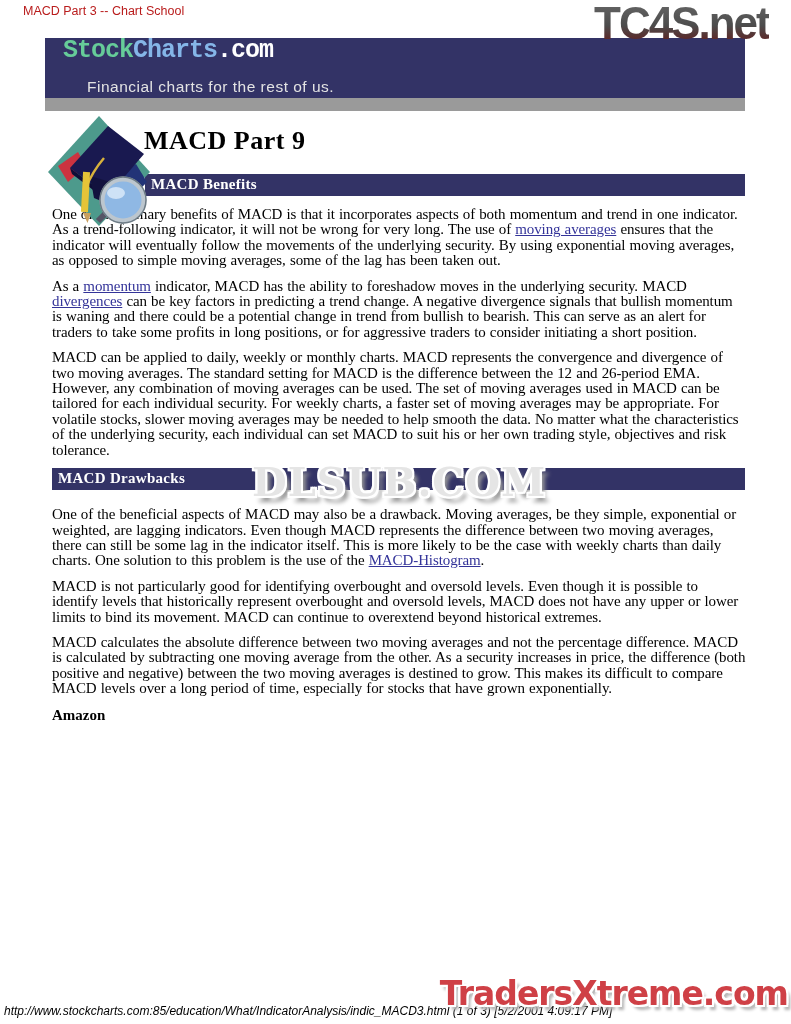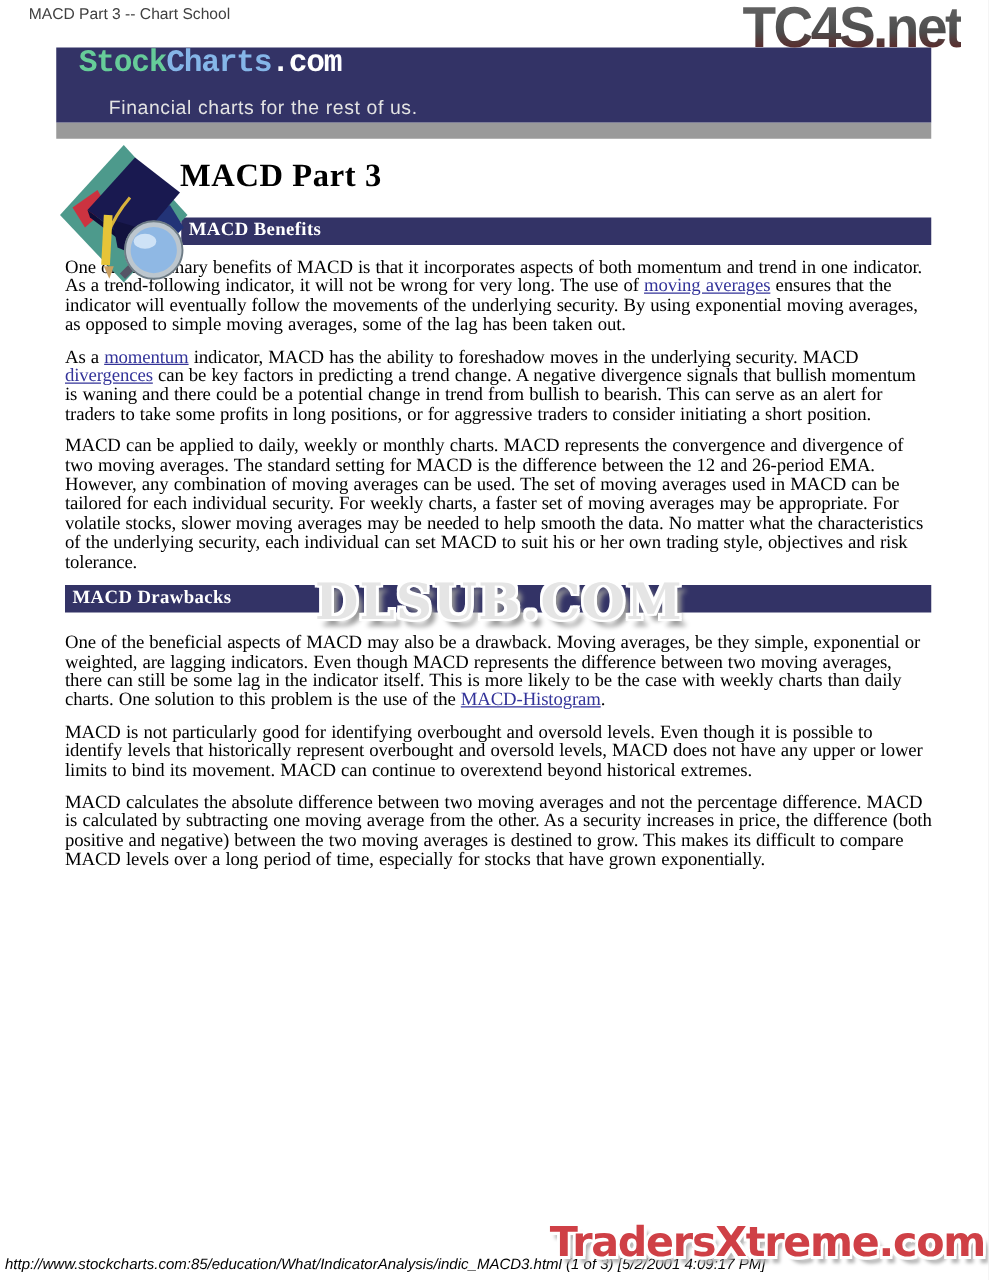--- a/index.html
+++ b/index.html
@@ -6,21 +6,21 @@
   html,body { background:#e8e8e8; }
   #page {
     position:relative; width:791px; height:1024px;
     background:#ffffff; overflow:hidden;
     font-family:"Liberation Serif", serif; color:#000;
     margin:0 auto;
   }
   
   #browser-title {
     position:absolute; left:23px; top:4px;
-    font-family:"Liberation Sans", sans-serif; font-size:12.5px; color:#404040;
+    font-family:"Liberation Sans", sans-serif; font-size:12.5px; color:#b91c1c;
   }
   
   #tc4s {
     position:absolute; left:594px; top:-2px; z-index:6;
     font-family:"Liberation Sans", sans-serif; font-weight:bold;
     font-size:44px; letter-spacing:-2px; transform:scaleY(1.05);
     background:linear-gradient(#606060 20%, #4c4c4c 55%, #5e2424 85%, #6b2020);
     -webkit-background-clip:text; background-clip:text;
     color:#53403c; -webkit-text-fill-color:transparent;
     text-shadow:none;
@@ -128,21 +128,21 @@
       <rect x="37" y="72" width="5" height="9" fill="#d8b23c"></rect>
       <rect x="36" y="58" width="7" height="40" fill="#e6c438" transform="rotate(3 39 78)"></rect>
       <polygon points="37,99 45,99 41.5,109" fill="#caa060"></polygon>
       <line x1="62" y1="97" x2="52" y2="107" stroke="#555566" stroke-width="6"></line>
       <circle cx="77" cy="86" r="21" fill="#8fb8e4" stroke="#bcc6ce" stroke-width="5"></circle>
       <circle cx="77" cy="86" r="23" fill="none" stroke="#6d7b85" stroke-width="1.5"></circle>
       <ellipse cx="70" cy="79" rx="9" ry="6" fill="#d9e9f9" opacity="0.85"></ellipse>
     </svg>
   </div>
 
-  <h1 id="article-title">MACD Part 3</h1>
+  <h1 id="article-title">MACD Part 9</h1>
 
   <div id="benefits-bar" class="section-bar">MACD Benefits</div>
 
   <div id="content">
     <div>
         <p class="para">One of the primary benefits of MACD is that it incorporates aspects of both momentum and trend in one indicator. As a trend-following indicator, it will not be wrong for very long. The use of <a href="#" class="inline-link">moving averages</a> ensures that the indicator will eventually follow the movements of the underlying security. By using exponential moving averages, as opposed to simple moving averages, some of the lag has been taken out.</p>
         <p class="para">As a <a href="#" class="inline-link">momentum</a> indicator, MACD has the ability to foreshadow moves in the underlying security. MACD <a href="#" class="inline-link">divergences</a> can be key factors in predicting a trend change. A negative divergence signals that bullish momentum is waning and there could be a potential change in trend from bullish to bearish. This can serve as an alert for traders to take some profits in long positions, or for aggressive traders to consider initiating a short position.</p>
         <p class="para">MACD can be applied to daily, weekly or monthly charts. MACD represents the convergence and divergence of two moving averages. The standard setting for MACD is the difference between the 12 and 26-period EMA. However, any combination of moving averages can be used. The set of moving averages used in MACD can be tailored for each individual security. For weekly charts, a faster set of moving averages may be appropriate. For volatile stocks, slower moving averages may be needed to help smooth the data. No matter what the characteristics of the underlying security, each individual can set MACD to suit his or her own trading style, objectives and risk tolerance.</p>
       </div>
 
@@ -150,19 +150,20 @@
       <span>MACD Drawbacks</span>
       <span id="dlsub">DLSUB.COM</span>
     </div>
 
     <div>
         <p class="para">One of the beneficial aspects of MACD may also be a drawback. Moving averages, be they simple, exponential or weighted, are lagging indicators. Even though MACD represents the difference between two moving averages, there can still be some lag in the indicator itself. This is more likely to be the case with weekly charts than daily charts. One solution to this problem is the use of the <a href="#" class="inline-link">MACD-Histogram</a>.</p>
         <p class="para">MACD is not particularly good for identifying overbought and oversold levels. Even though it is possible to identify levels that historically represent overbought and oversold levels, MACD does not have any upper or lower limits to bind its movement. MACD can continue to overextend beyond historical extremes.</p>
         <p class="para">MACD calculates the absolute difference between two moving averages and not the percentage difference. MACD is calculated by subtracting one moving average from the other. As a security increases in price, the difference (both positive and negative) between the two moving averages is destined to grow. This makes its difficult to compare MACD levels over a long period of time, especially for stocks that have grown exponentially.</p>
       </div>
 
+    <div id="closing-label">Amazon</div>
   </div>
 
   <div id="traders">TradersXtreme.com</div>
 
   <div id="status-bar">http://www.stockcharts.com:85/education/What/IndicatorAnalysis/indic_MACD3.html (1 of 3) [5/2/2001 4:09:17 PM]</div>
 
 </div>
 
 </body></html>

